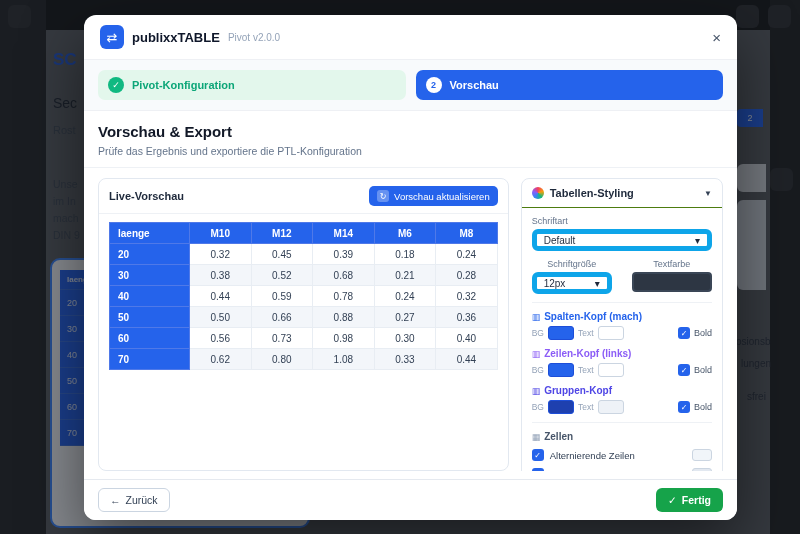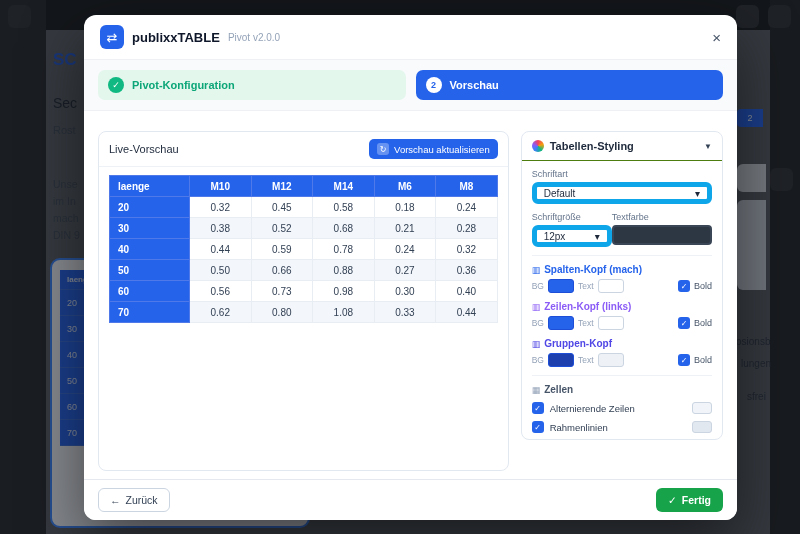--- a/index.html
+++ b/index.html
@@ -53,21 +53,21 @@
 
   .m-body { flex:1; padding:10px 14px 8px; display:flex; flex-direction:column; overflow:hidden; }
   .head-block { margin:0 -14px; padding:2px 14px 10px; border-bottom:1px solid #eef1f5; }
   .page-title { font-size:15px; font-weight:bold; color:#111827; }
   .page-sub { font-size:10.5px; color:#64748b; margin-top:5px; }
 
   .columns { display:flex; gap:12px; margin-top:10px; flex:1; overflow:hidden; }
   .card { border:1px solid #e2e8f0; border-radius:8px; background:#fff; }
   .preview-card { flex:2.02; display:flex; flex-direction:column; overflow:hidden; }
   .preview-head { display:flex; justify-content:space-between; align-items:center; padding:7px 10px; border-bottom:1px solid #eef1f5; }
-  .preview-title { font-size:11px; font-weight:normal; color:#1e293b; }
+  .preview-title { font-size:11px; font-weight:bold; color:#1e293b; }
   .refresh-btn { display:flex; gap:5px; align-items:center; background:var(--primary,#2563eb); color:#fff; font-size:9.5px; padding:4px 8px; border-radius:5px; border:none; cursor:pointer; font-family:inherit; }
   .refresh-ic { width:12px; height:12px; background:rgba(255,255,255,.3); border-radius:3px; font-size:8px; display:flex; align-items:center; justify-content:center; }
   .table-wrap { padding:8px 10px; }
   table { border-collapse:collapse; width:100%; font-size:10px; table-layout:fixed; }
   th, td { height:21px; }
   thead th { background:var(--table-header,#2563eb); color:#fff; font-weight:bold; text-align:center; border:1px solid #4f79e8; }
   thead th:first-child, tbody th { text-align:left; padding-left:8px; }
   thead th:first-child { width:80px; }
   tbody th { background:var(--table-header,#2563eb); color:#fff; font-weight:bold; border:1px solid #4f79e8; }
   tbody td { text-align:center; color:#334155; border:1px solid #e8edf3; background:#fff; }
@@ -75,21 +75,21 @@
 
   .right-col { flex:1; display:flex; flex-direction:column; gap:10px; overflow:hidden; }
   .styling-head { display:flex; align-items:center; gap:6px; padding:8px 10px; border-bottom:1px solid #4d7c0f; }
   .palette-icon { width:12px; height:12px; border-radius:50%; flex:none;
       background:conic-gradient(#f43f5e,#f59e0b,#10b981,#3b82f6,#8b5cf6,#f43f5e); }
   .styling-title { font-size:11px; font-weight:bold; color:#1e293b; flex:1; }
   .chev { font-size:8px; color:#334155; cursor:pointer; }
   .styling-body { padding:8px 10px 6px; }
   .field-label { font-size:9px; color:#64748b; margin-bottom:3px; }
   .select { border:5px solid #0ea5e9; border-radius:6px; height:22px; display:flex; align-items:center; justify-content:space-between; padding:0 7px; font-size:10px; color:#1e293b; background:#fff; cursor:pointer; }
-  .row2 { display:flex; gap:0; margin-top:8px; }
+  .row2 { display:flex; gap:20px; margin-top:8px;text-align:center; }
   .col-size { width:80px; }
   .col-color { flex:1; }
   .color-swatch-large { height:20px; border-radius:4px; background:var(--text-color-value,#2d3643); border:2px solid #3a4656; cursor:pointer; }
   .divider { height:1px; background:#eef1f5; margin:8px 0; }
   .sec-title { font-size:10px; font-weight:bold; display:flex; gap:4px; align-items:center; }
   .sec-icon { font-size:9px; }
   .sec-row { display:flex; align-items:center; gap:4px; margin:4px 0 8px; }
   .mini-label { font-size:8.5px; color:#94a3b8; }
   .swatch { width:26px; height:14px; border-radius:3px; border:1px solid #cbd5e1; display:inline-block; cursor:pointer; }
   .bold-wrap { margin-left:auto; display:flex; gap:4px; align-items:center; font-size:9px; color:#475569; }
@@ -162,20 +162,24 @@
         <span class="step-circle done-circle">✓</span>
         <span>Pivot-Konfiguration</span>
       </div>
       <div class="step active">
         <span class="step-circle active-circle">2</span>
         <span>Vorschau</span>
       </div>
     </div>
 
     <div class="m-body">
+      <div class="head-block">
+        <div class="page-title">Vorschau &amp; Export</div>
+        <div class="page-sub">Prüfe das Ergebnis und exportiere die PTL-Konfiguration</div>
+      </div>
 
       <div class="columns">
 
         <div class="card preview-card">
           <div class="preview-head">
             <span class="preview-title">Live-Vorschau</span>
             <button class="refresh-btn">
               <span class="refresh-ic">↻</span>
               <span>Vorschau aktualisieren</span>
             </button>
@@ -190,21 +194,21 @@
                     <th>M14</th>
                     <th>M6</th>
                     <th>M8</th>
                   </tr>
                 </thead>
               <tbody>
                   <tr>
                     <th>20</th>
                     <td>0.32</td>
                     <td>0.45</td>
-                    <td>0.58</td>
+                    <td>0.39</td>
                     <td>0.18</td>
                     <td>0.24</td>
                   </tr>
                   <tr>
                     <th>30</th>
                     <td>0.38</td>
                     <td>0.52</td>
                     <td>0.68</td>
                     <td>0.21</td>
                     <td>0.28</td>

